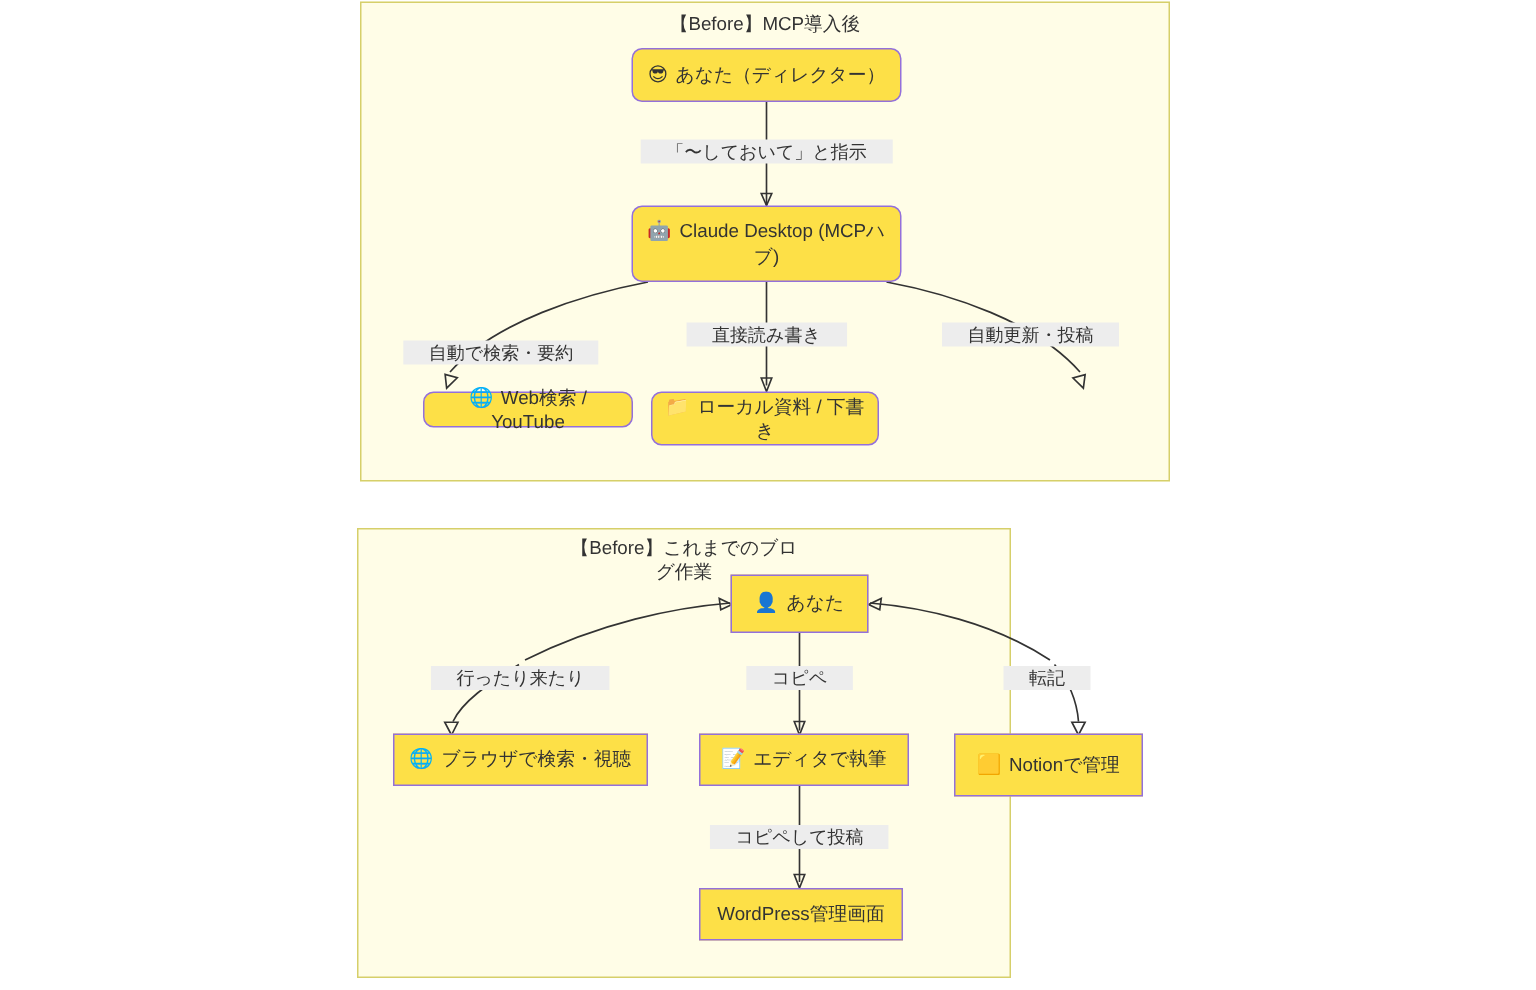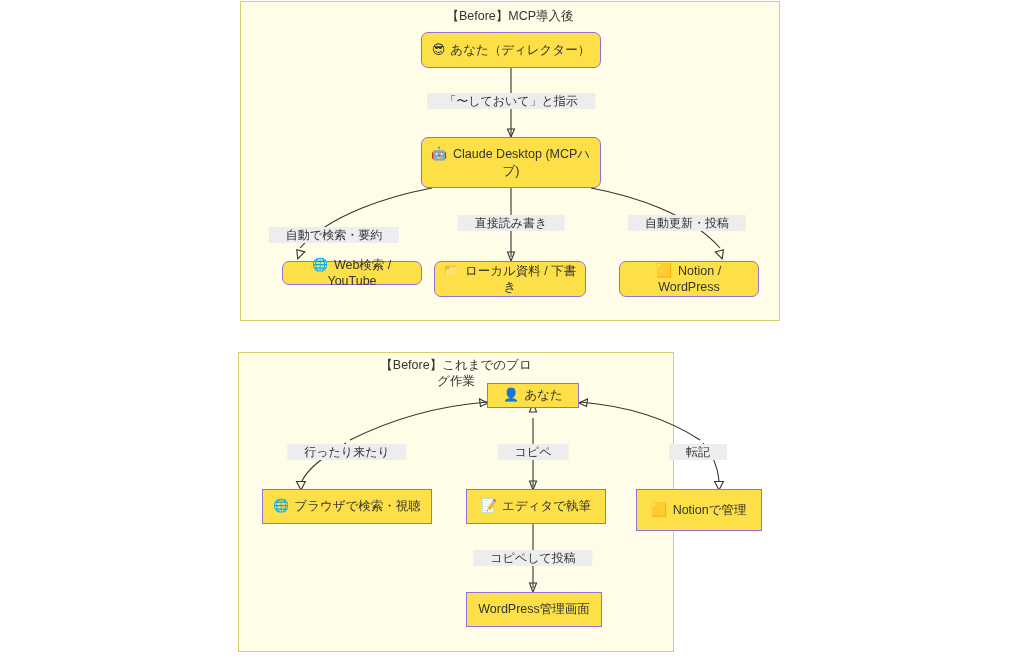--- a/index.html
+++ b/index.html
@@ -154,25 +154,20 @@
       <span class="emoji">🌐</span><span class="label">Web検索 / YouTube</span>
     </span>
   </div>
 
   <div class="node rounded" style="left:434px; top:261px; width:152px; height:36px;">
     <span class="inner">
       <span class="emoji">📁</span><span class="label">ローカル資料 / 下書き</span>
     </span>
   </div>
 
-  <div class="node rounded" style="left:619px; top:261px; width:140px; height:36px;">
-    <span class="inner">
-      <span class="emoji">🟨</span><span class="label">Notion / WordPress</span>
-    </span>
-  </div>
 
   <div class="edge-label" style="left:511px; top:93px;">「〜しておいて」と指示</div>
   <div class="edge-label" style="left:334px; top:215px;margin-top:12px;">自動で検索・要約</div>
   <div class="edge-label" style="left:511px; top:215px;font-family:Liberation Serif, serif;">直接読み書き</div>
   <div class="edge-label" style="left:687px; top:215px;">自動更新・投稿</div>
 
   <div class="panel" id="panel-before">
     <div class="panel-title">【Before】これまでのブロ
 グ作業</div>
   </div>
@@ -191,21 +186,21 @@
 
     <path d="M 580 402 C 616 405 662 415 700 440"></path>
     <path d="M 579 403 L 587.5 399 L 586.5 406.5 Z" fill="#333" stroke="none"></path>
     <path d="M 703 443 C 714 456 718 468 719 481"></path>
     <path d="M 719 490 L 714.6 481.5 L 723.4 481.5 Z" fill="#333" stroke="none"></path>
 
     <line x1="533" y1="523" x2="533" y2="588"></line>
     <path d="M 533 592 L 529.5 583 L 536.5 583 Z" fill="#333" stroke="none"></path>
   </svg>
 
-  <div class="node square" style="left:487px; top:383px; width:92px; height:25px;">
+  <div class="node square" style="left:487px; top:383px; width:92px; height:39px;">
     <span class="inner">
       <span class="emoji">👤</span><span class="label">あなた</span>
     </span>
   </div>
 
   <div class="node square" style="left:262px; top:489px; width:170px; height:35px;">
     <span class="inner">
       <span class="emoji">🌐</span><span class="label">ブラウザで検索・視聴</span>
     </span>
   </div>

